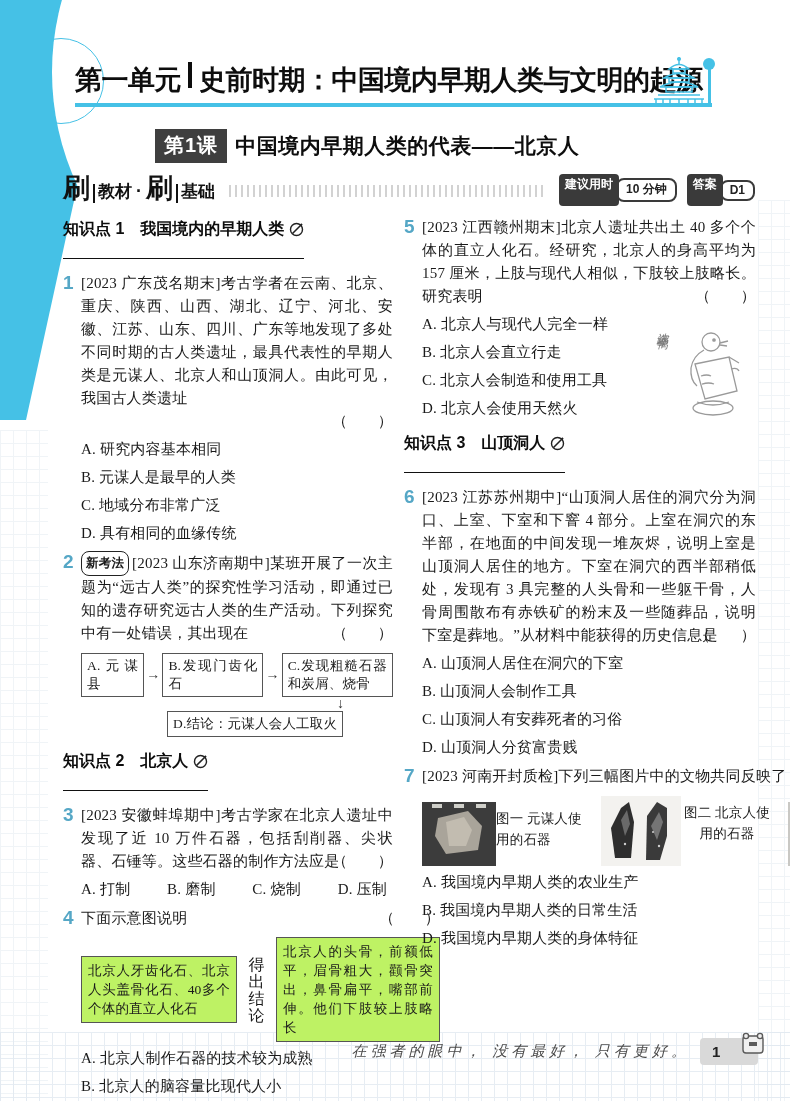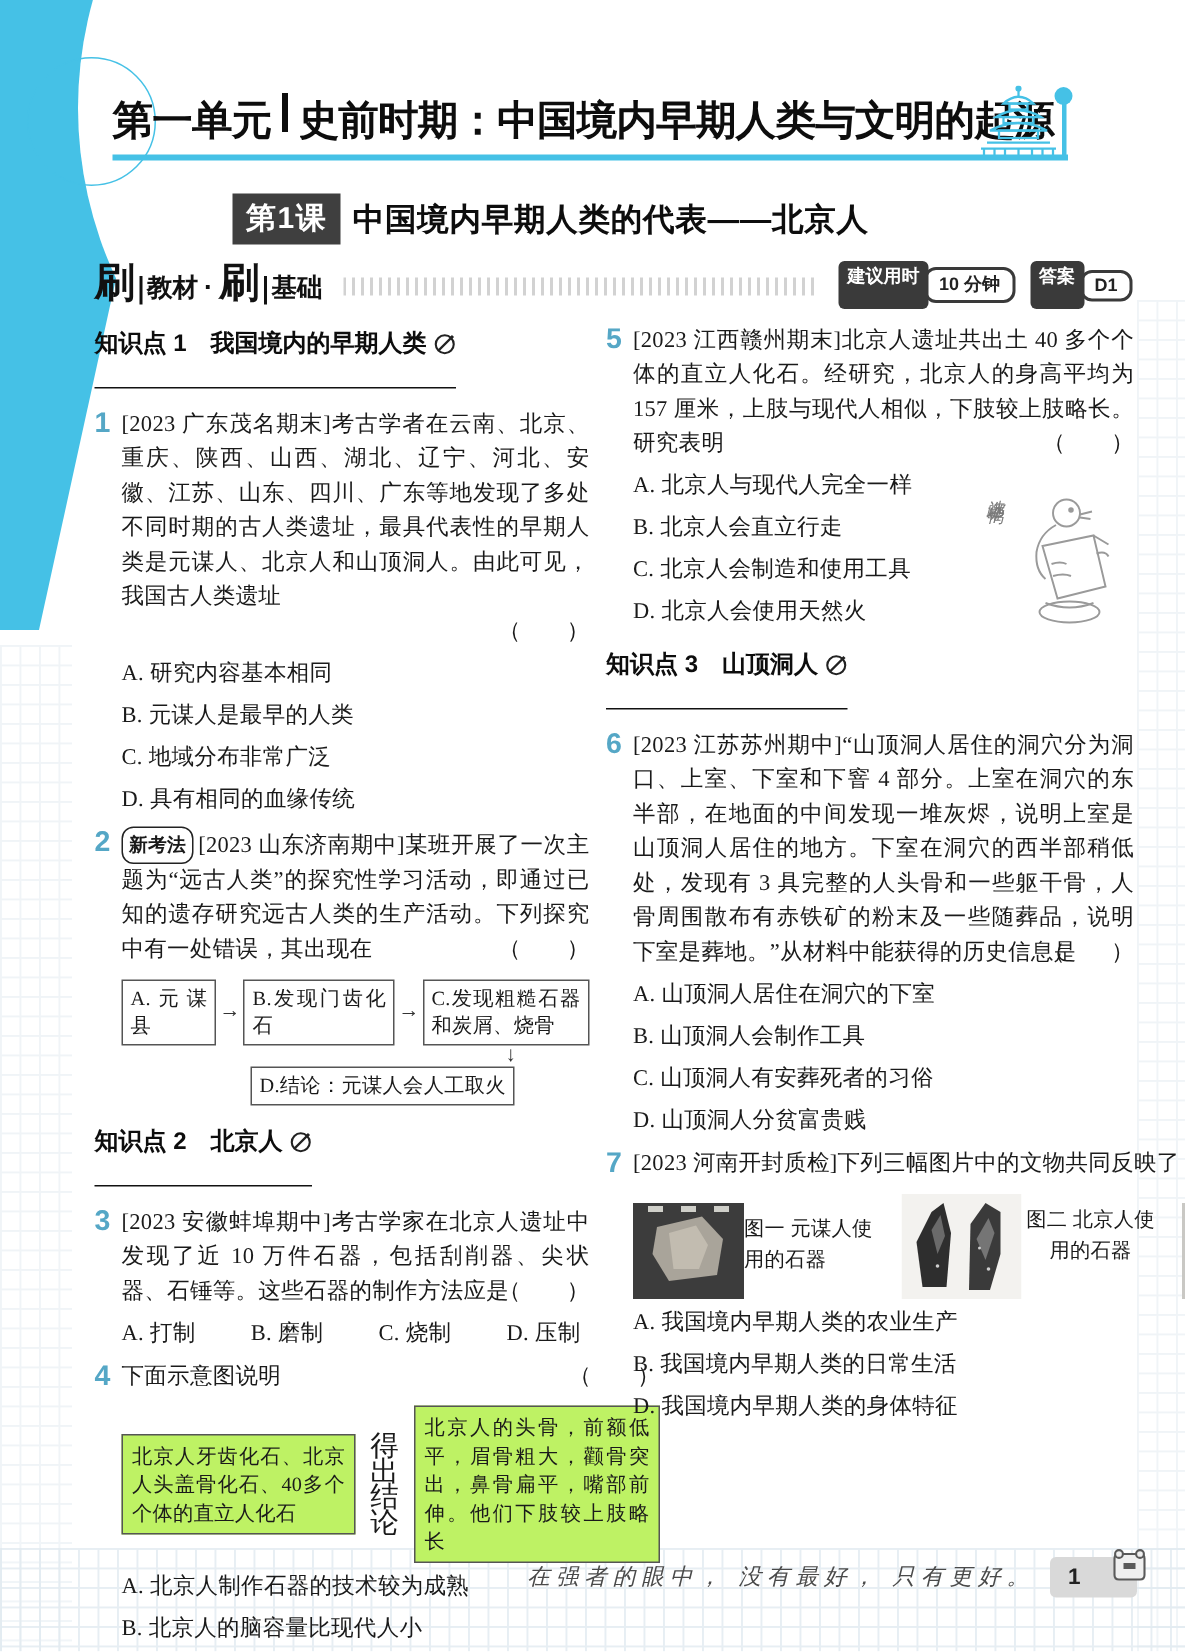--- a/index.html
+++ b/index.html
@@ -67,21 +67,21 @@
   .fc{width:106px;}
   .farrow{padding:0 2px;font-size:14px;color:#333;}
   .fdown{margin-left:256px;line-height:13px;font-size:14px;color:#333;}
   .fdbox{display:inline-block;margin-left:86px;margin-top:1px;}
 
   
   .diagram{display:flex;align-items:center;gap:5px;margin:7px 0 3px;font-size:13.5px;line-height:19px;}
   .dbox{border:1.3px solid #555;padding:4px 6px;background:#bef264;text-align:justify;}
   .dleft{width:142px;}
   .dright{width:150px;}
-  .dlink{flex:none;width:29px;text-align:center;font-size:19px;line-height:17px;}
+  .dlink{flex:none;width:29px;text-align:center;font-size:16px;line-height:17px;}
 
   
   .doodle{position:absolute;left:250px;top:108px;display:flex;gap:2px;}
   .doodle-text{writing-mode:vertical-rl;font-size:11.5px;color:#7a7a7a;letter-spacing:2px;font-style:italic;}
 
   
   .figrow{display:flex;gap:15px;align-items:flex-end;margin:8px 0 0;}
   .fig{display:flex;align-items:flex-start;}
   .figimg{display:block;}
   .figcap{font-size:13.5px;line-height:21px;margin-top:6px;text-align:left;}

